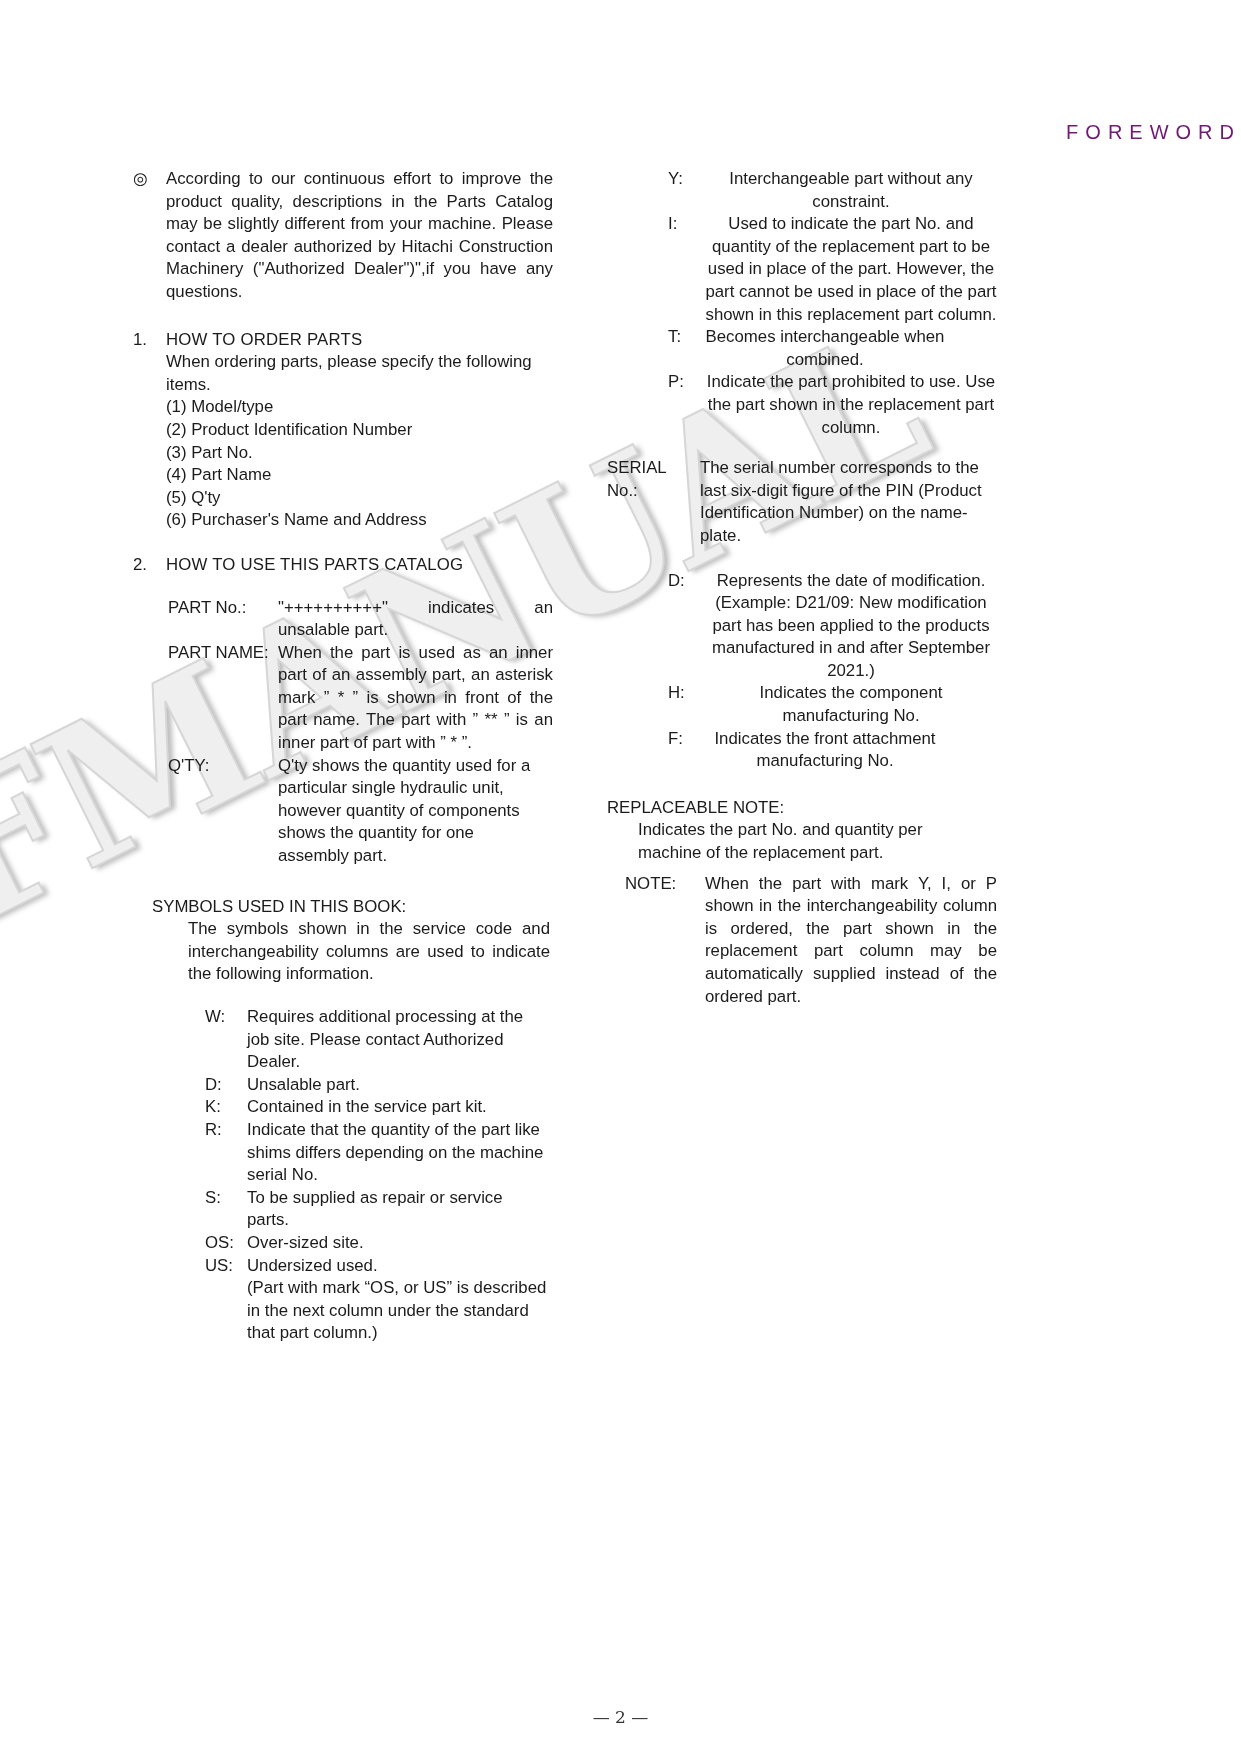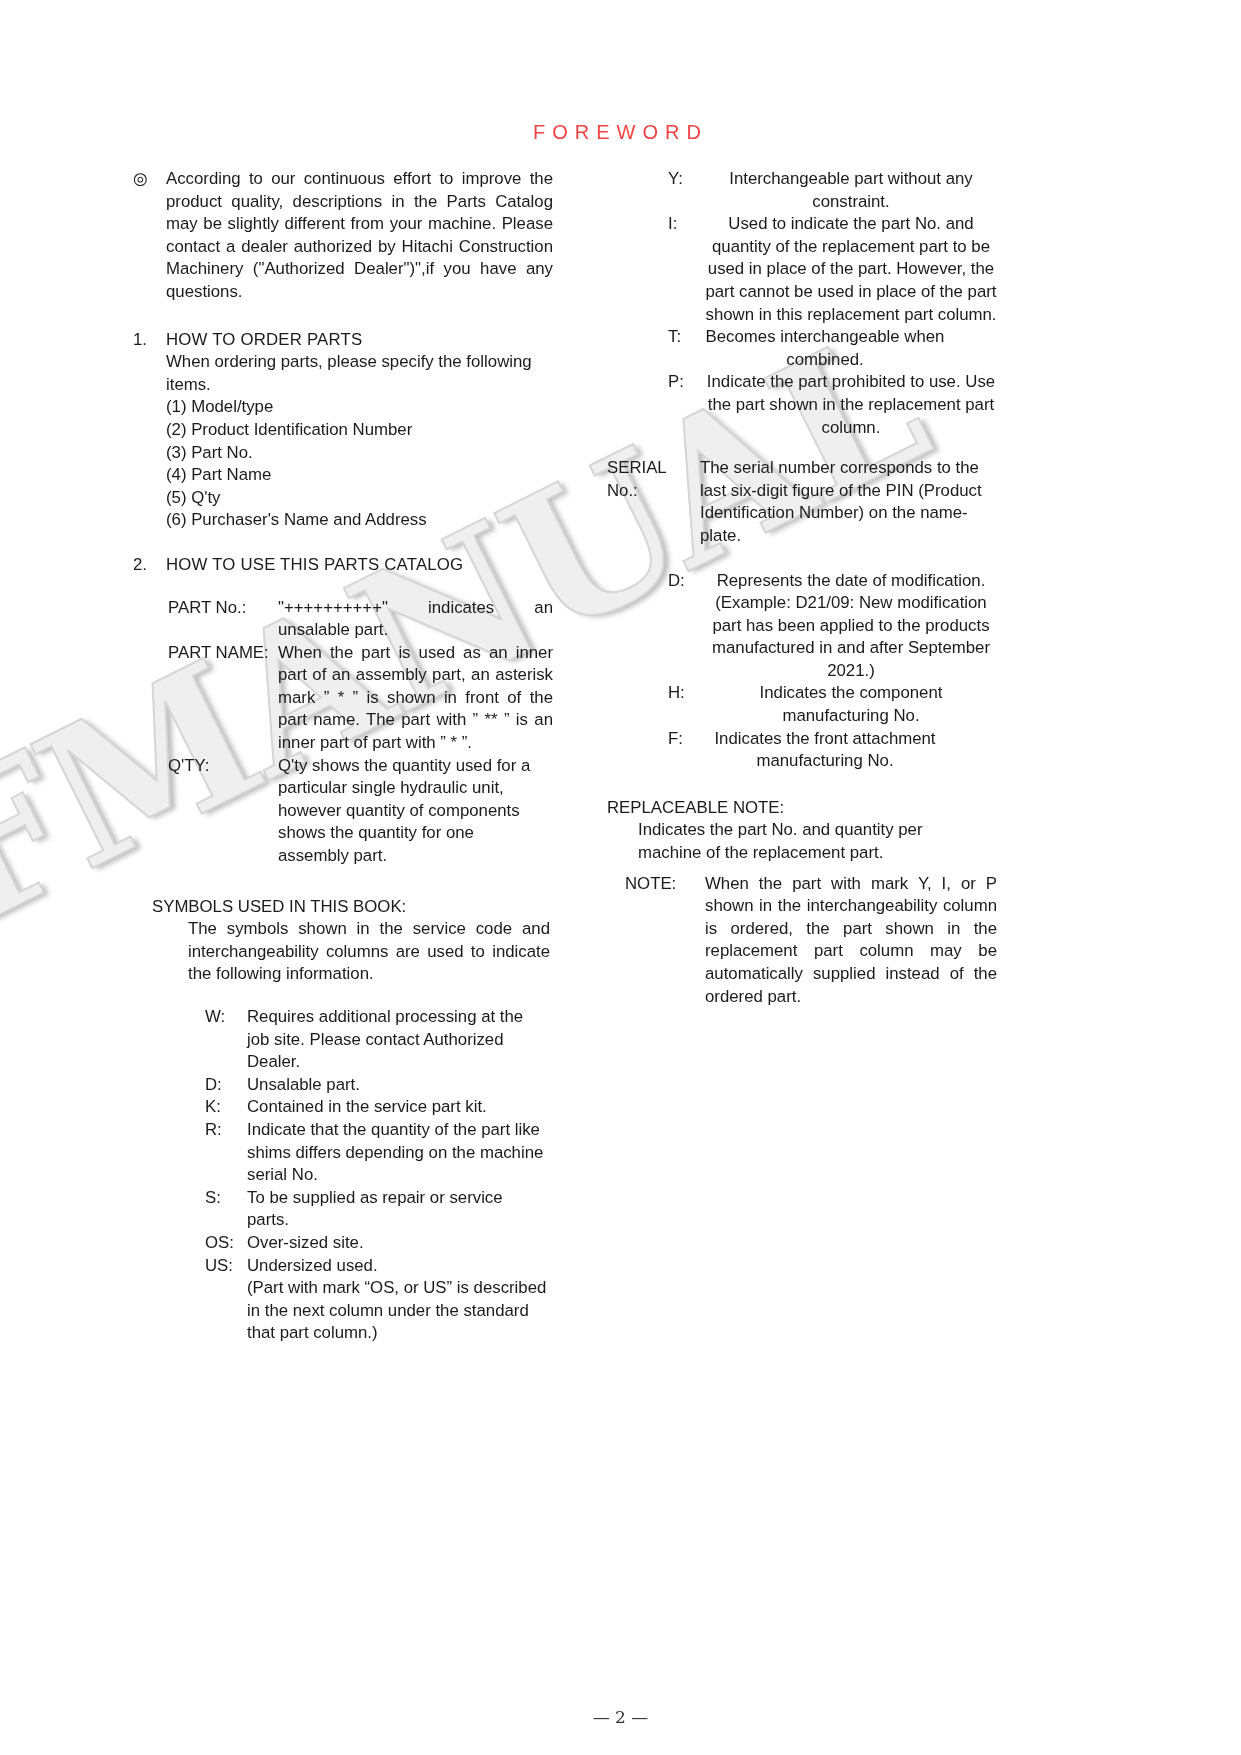--- a/index.html
+++ b/index.html
@@ -10,24 +10,24 @@
     background:#ffffff;
     overflow:hidden;
     font-family:"Liberation Sans", sans-serif;
     font-size:16.8px;
     line-height:22.6px;
     color:#1b1b1b;
   }
   .content{position:relative;z-index:1;}
   .title{
     position:absolute;top:121px;left:0;right:0;
-    text-align:center;
+    text-align:right;
     font-size:20px;
     letter-spacing:7px;
-    color:#ef4444;
+    color:#701a75;
   }
   .col-left{position:absolute;left:133px;top:168px;width:420px;}
   .col-right{position:absolute;left:607px;top:168px;width:400px;}
 
   .row{display:flex;align-items:flex-start;}
   .marker{width:33px;flex-shrink:0;}
   .intro-text{width:392px;text-align:justify;}
   .sec-content{width:387px;}
   .sec-heading{letter-spacing:0.2px;}
 

